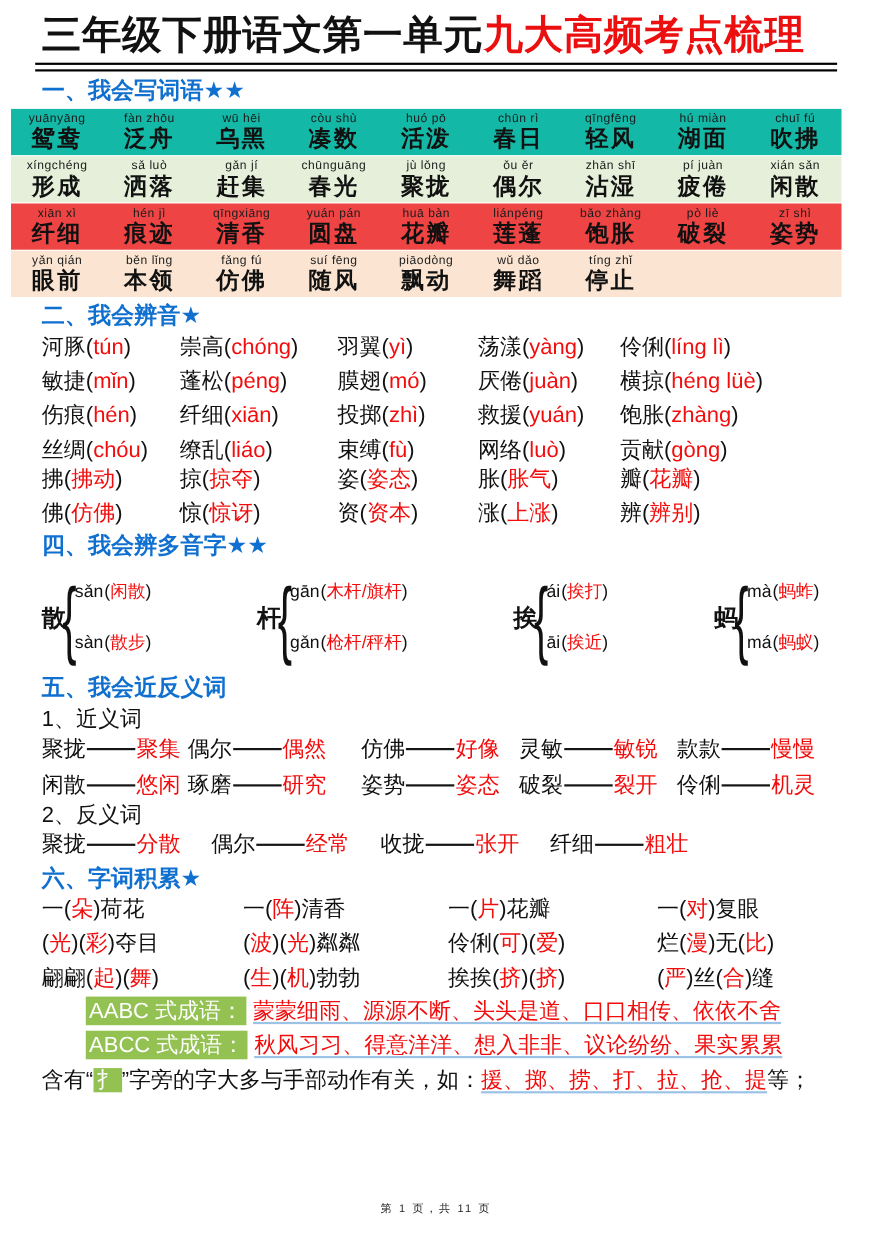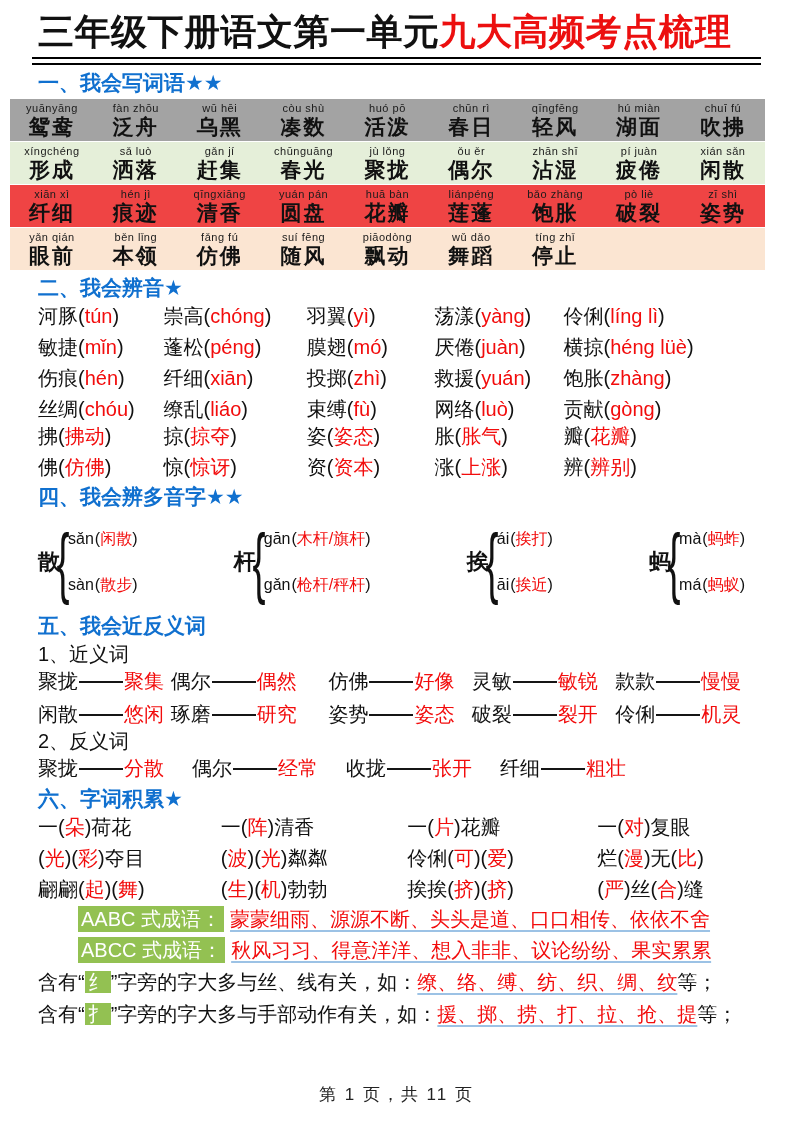--- a/index.html
+++ b/index.html
@@ -10,21 +10,21 @@
   }
   
   .title{font-size:36px;font-weight:bold;letter-spacing:0.5px;white-space:nowrap;line-height:44px;}
   .title .t-red{color:#ec0f0f;}
   .title-rule{height:4px;border-top:2px solid #000;border-bottom:2px solid #000;margin:3px -6px 4px -6px;}
   
   .sec-head{color:#1070cf;font-weight:bold;font-size:21px;line-height:26px;margin:5px 0 3px 0;}
   
   .vtable{margin:1px -10px 2px -28px;}
   .vrow{display:flex;padding:2px 0 3px 0;margin-bottom:1px;}
-  .vrow1{background:#a3a3a3;}
+  .vrow1{background:#14b8a6;}
   .vrow2{background:#e5efd9;}
   .vrow3{background:#ef4444;}
   .vrow4{background:#fbe5d2;}
   .vcell{flex:0 0 11.11%;text-align:center;}
   .py{font-size:11px;line-height:14px;color:#1a1a1a;letter-spacing:0.5px;}
   .word{font-size:21px;font-weight:bold;letter-spacing:2px;line-height:23px;}
   
   .red{color:#f20c0c;font-style:normal;font-weight:normal;}
   .pr{font-style:normal;}
   .pr::before{content:"(";color:#111;}
@@ -46,21 +46,21 @@
   .pair{white-space:nowrap;}
   .dash{display:inline-block;width:44px;border-top:2.5px solid #151515;vertical-align:5px;margin:0 1px;}
   
   .qgrid{display:grid;grid-template-columns:25.5% 26% 26.5% 1fr;font-size:20px;line-height:24px;row-gap:7px;margin:3px 0 4px 0;}
   .idiom-line{font-size:20px;line-height:29px;margin:2px 0;padding-left:40px;}
   .hl-label{background:#93c152;color:#ffffff;padding:2px 3px;margin-right:6px;}
   .red-ul{color:#f20c0c;text-decoration:underline;text-decoration-color:#9cc2e5;text-decoration-thickness:2px;text-underline-offset:4px;}
   .radical-line{font-size:20px;line-height:31px;margin:1px 0;}
   .radical-hl{background:#93c152;color:#ffffff;padding:0 3px;}
   
-  .footer{position:absolute;left:0;right:0;bottom:16px;text-align:center;font-size:17px;color:#222;letter-spacing:2px;}
+  .footer{position:absolute;left:0;right:0;bottom:16px;text-align:center;font-size:10px;color:#222;letter-spacing:2px;}
 </style>
 </head>
 <body>
 
 <div class="page">
 
   <div class="title">
     <span>三年级下册语文第一单元</span><span class="t-red">九大高频考点梳理</span>
   </div>
   <div class="title-rule"></div>
@@ -417,20 +417,17 @@
 
       <span class="gitem"><span>(</span><span class="red">严</span><span>)丝(</span><span class="red">合</span><span>)缝</span></span>
     </div>
   <div class="idiom-line">
     <span class="hl-label">AABC 式成语：</span><span class="red-ul">蒙蒙细雨、源源不断、头头是道、口口相传、依依不舍</span>
   </div>
   <div class="idiom-line">
     <span class="hl-label">ABCC 式成语：</span><span class="red-ul">秋风习习、得意洋洋、想入非非、议论纷纷、果实累累</span>
   </div>
   <div class="radical-line">
-    <span>含有“</span><span class="radical-hl">纟</span><span>”字旁的字大多与丝、线有关，如：</span><span class="red-ul">缭、络、缚、纺、织、绸、纹</span><span>等；</span>
-  </div>
-  <div class="radical-line">
     <span>含有“</span><span class="radical-hl">扌</span><span>”字旁的字大多与手部动作有关，如：</span><span class="red-ul">援、掷、捞、打、拉、抢、提</span><span>等；</span>
   </div>
 
   <div class="footer">第 1 页，共 11 页</div>
 </div>
 
 </body></html>

